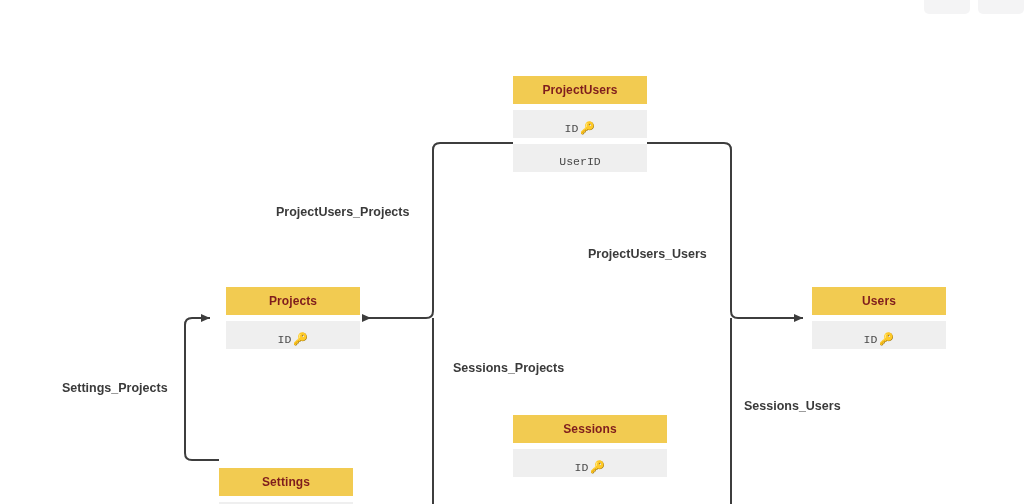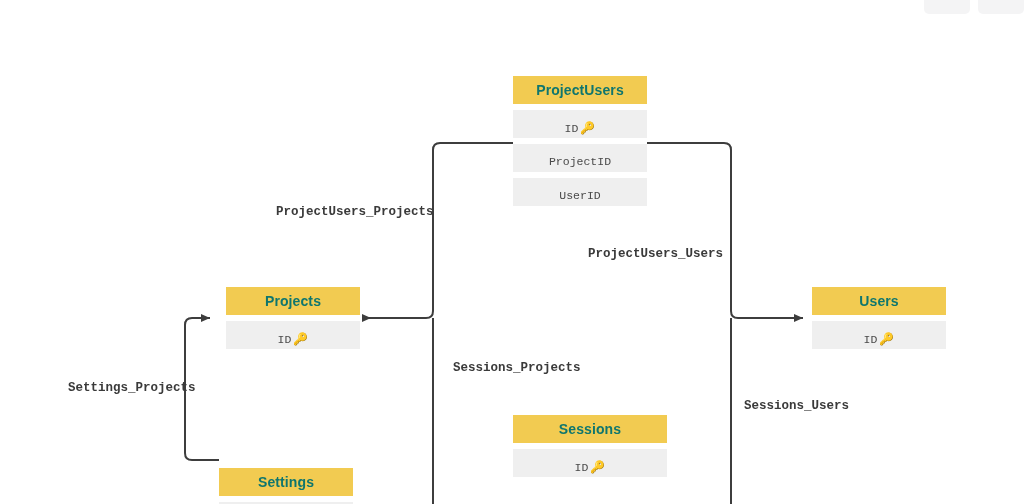--- a/index.html
+++ b/index.html
@@ -39,23 +39,23 @@
     height: 14px;
     background: #f4f4f5;
     border-radius: 0 0 5px 5px;
   }
   .node {
     position: absolute;
     z-index: 10;
   }
   .node-header {
     background: #F2CB51;
-    color: #0f766e;
+    color: #7f1d1d;
     font-weight: bold;
-    font-size: 14px;
+    font-size: 12px;
     text-align: center;
     line-height: 28px;
     height: 28px;
     letter-spacing: 0.1px;
   }
   .node-field {
     background: #efefef;
     color: #4a4a4a;
     font-family: "Liberation Mono", monospace;
     font-size: 11.5px;
@@ -65,21 +65,21 @@
     margin-top: 6px;
     white-space: nowrap;
   }
   .key-glyph {
     font-family: "DejaVu Sans", sans-serif;
     font-size: 12px;
     padding-left: 2px;
   }
   .edge-label {
     position: absolute;
-    font-family: Liberation Mono, monospace;
+    font-family: Liberation Sans, sans-serif;
     font-size: 12.5px;
     font-weight: bold;
     color: #3a3a3a;
     white-space: nowrap;
     z-index: 20;
   }
 </style>
 </head>
 <body>
 
@@ -110,23 +110,20 @@
     <div class="toolbar-btn"></div>
     <div class="toolbar-btn"></div>
   </div>
 
   <div class="node" style="left:513px; top:76px; width:134px;">
     <div class="node-header">ProjectUsers</div>
     <div class="node-field">
       <span>ID</span><span class="key-glyph">🔑</span>
     </div>
     <div class="node-field">
-      <span>ProjectID</span>
-    </div>
-    <div class="node-field">
       <span>UserID</span>
     </div>
   </div>
 
   <div class="node" style="left:219px; top:287px; width:134px;padding-left:7px;">
     <div class="node-header">Projects</div>
     <div class="node-field">
       <span>ID</span><span class="key-glyph">🔑</span>
     </div>
   </div>
@@ -149,15 +146,15 @@
     <div class="node-header">Settings</div>
     <div class="node-field">
       <span></span>
     </div>
   </div>
 
   <div class="edge-label" style="left:276px; top:205px;">ProjectUsers_Projects</div>
   <div class="edge-label" style="left:588px; top:247px;">ProjectUsers_Users</div>
   <div class="edge-label" style="left:453px; top:361px;">Sessions_Projects</div>
   <div class="edge-label" style="left:744px; top:399px;">Sessions_Users</div>
-  <div class="edge-label" style="left:68px; top:381px;">Settings_Projects</div>
+  <div class="edge-label" style="left:62px; top:381px;">Settings_Projects</div>
 
 </div>
 
 </body></html>

